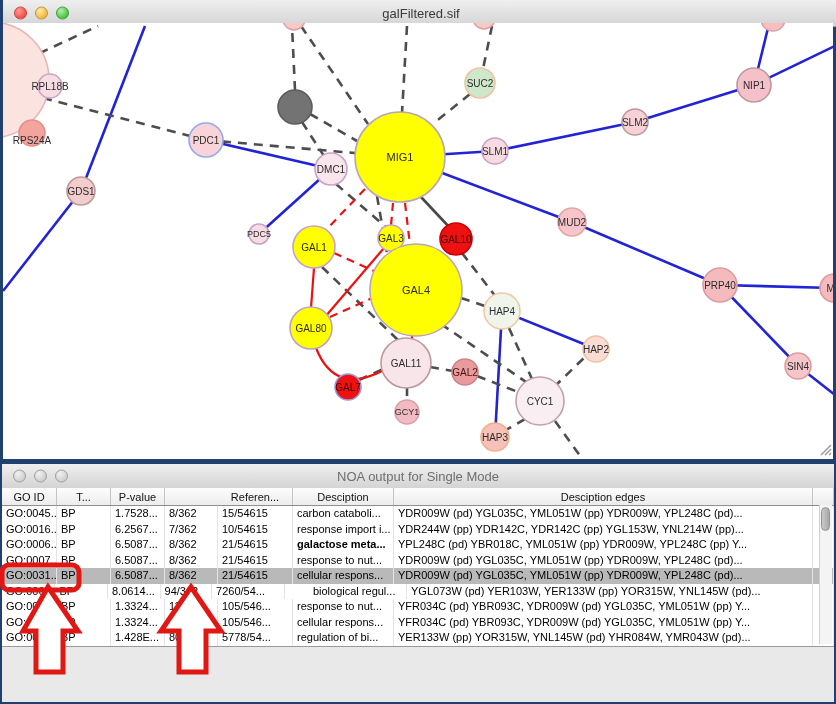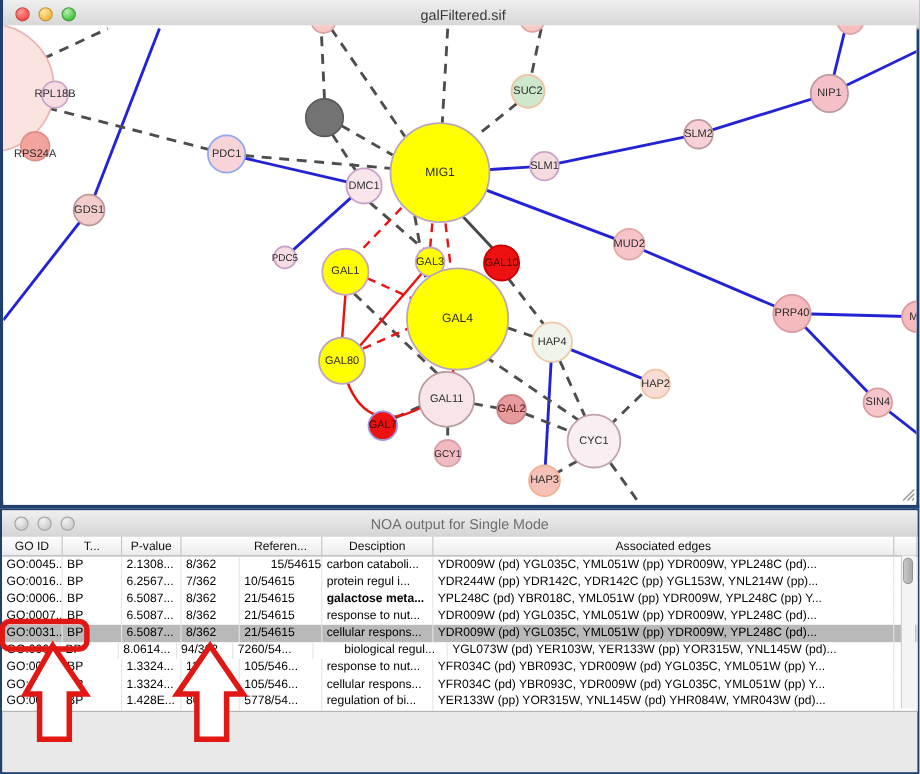--- a/index.html
+++ b/index.html
@@ -262,41 +262,41 @@
     </div>
 
     <div id="table">
       <div class="thead" id="thead">
           <div class="th" style="width: 55px;">GO ID</div>
           <div class="th" style="width: 54px;">T...</div>
           <div class="th" style="width: 54px;">P-value</div>
           <div class="th" style="width: 53px; margin-top: 44px;">Test</div>
           <div class="th" style="width: 75px;">Referen...</div>
           <div class="th" style="width: 101px;">Desciption</div>
-          <div class="th" style="width: 419px;">Associated edges</div>
+          <div class="th" style="width: 419px;">Desciption edges</div>
           <div class="th" style="width: 21px;"></div>
         </div>
       <div class="tbody" id="tbody">
           <div class="trow">
             <div class="td" style="width: 55px;">GO:0045...</div>
             <div class="td" style="width: 54px;">BP</div>
-            <div class="td" style="width: 54px;">2.1308...</div>
+            <div class="td" style="width: 54px;">1.7528...</div>
             <div class="td" style="width: 53px;">8/362</div>
-            <div class="td" style="width: 75px; text-align: right;">15/54615</div>
+            <div class="td" style="width: 75px;">15/54615</div>
             <div class="td" style="width: 101px;">carbon cataboli...</div>
             <div class="td" style="width: 419px;">YDR009W (pd) YGL035C, YML051W (pp) YDR009W, YPL248C (pd)...</div>
             <div class="td" style="width: 21px;"></div>
           </div>
           <div class="trow">
             <div class="td" style="width: 55px;">GO:0016...</div>
             <div class="td" style="width: 54px;">BP</div>
             <div class="td" style="width: 54px;">6.2567...</div>
             <div class="td" style="width: 53px;">7/362</div>
             <div class="td" style="width: 75px;">10/54615</div>
-            <div class="td" style="width: 101px;">protein regul i...</div>
+            <div class="td" style="width: 101px;">response import i...</div>
             <div class="td" style="width: 419px;">YDR244W (pp) YDR142C, YDR142C (pp) YGL153W, YNL214W (pp)...</div>
             <div class="td" style="width: 21px;"></div>
           </div>
           <div class="trow">
             <div class="td" style="width: 55px;">GO:0006...</div>
             <div class="td" style="width: 54px;">BP</div>
             <div class="td" style="width: 54px;">6.5087...</div>
             <div class="td" style="width: 53px;">8/362</div>
             <div class="td" style="width: 75px;">21/54615</div>
             <div class="td" style="width: 101px; font-weight: bold;">galactose meta...</div>

